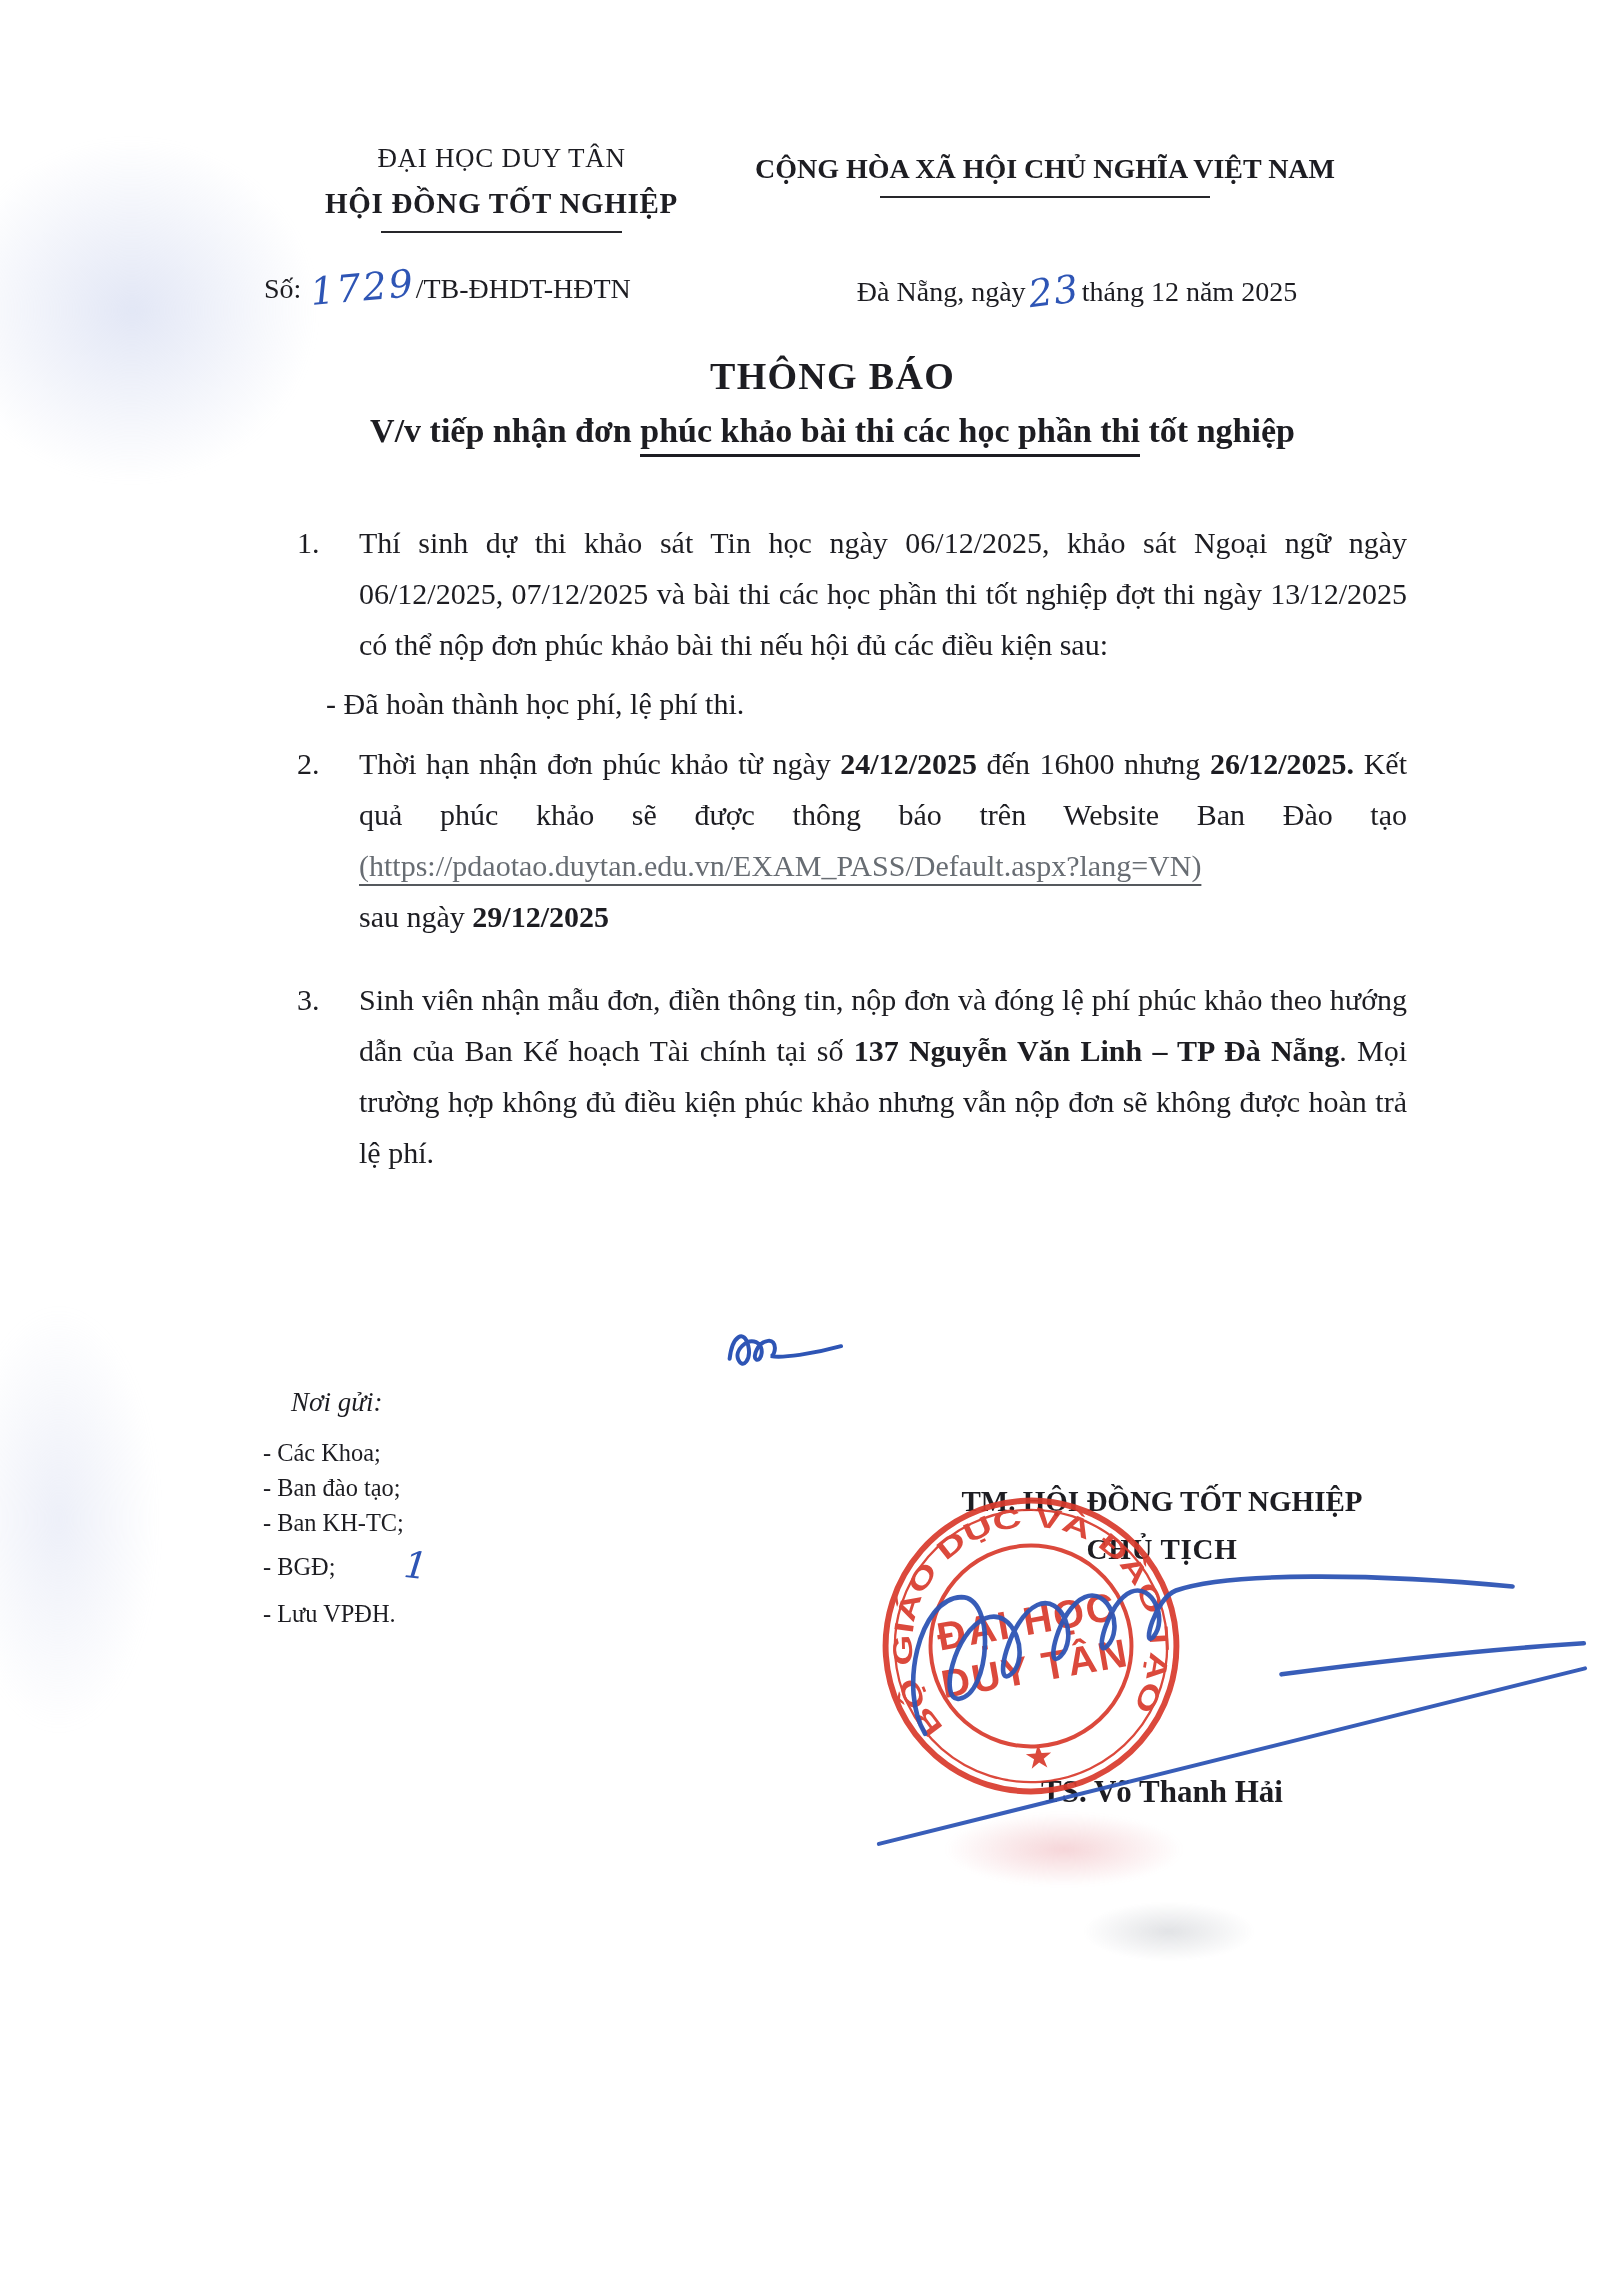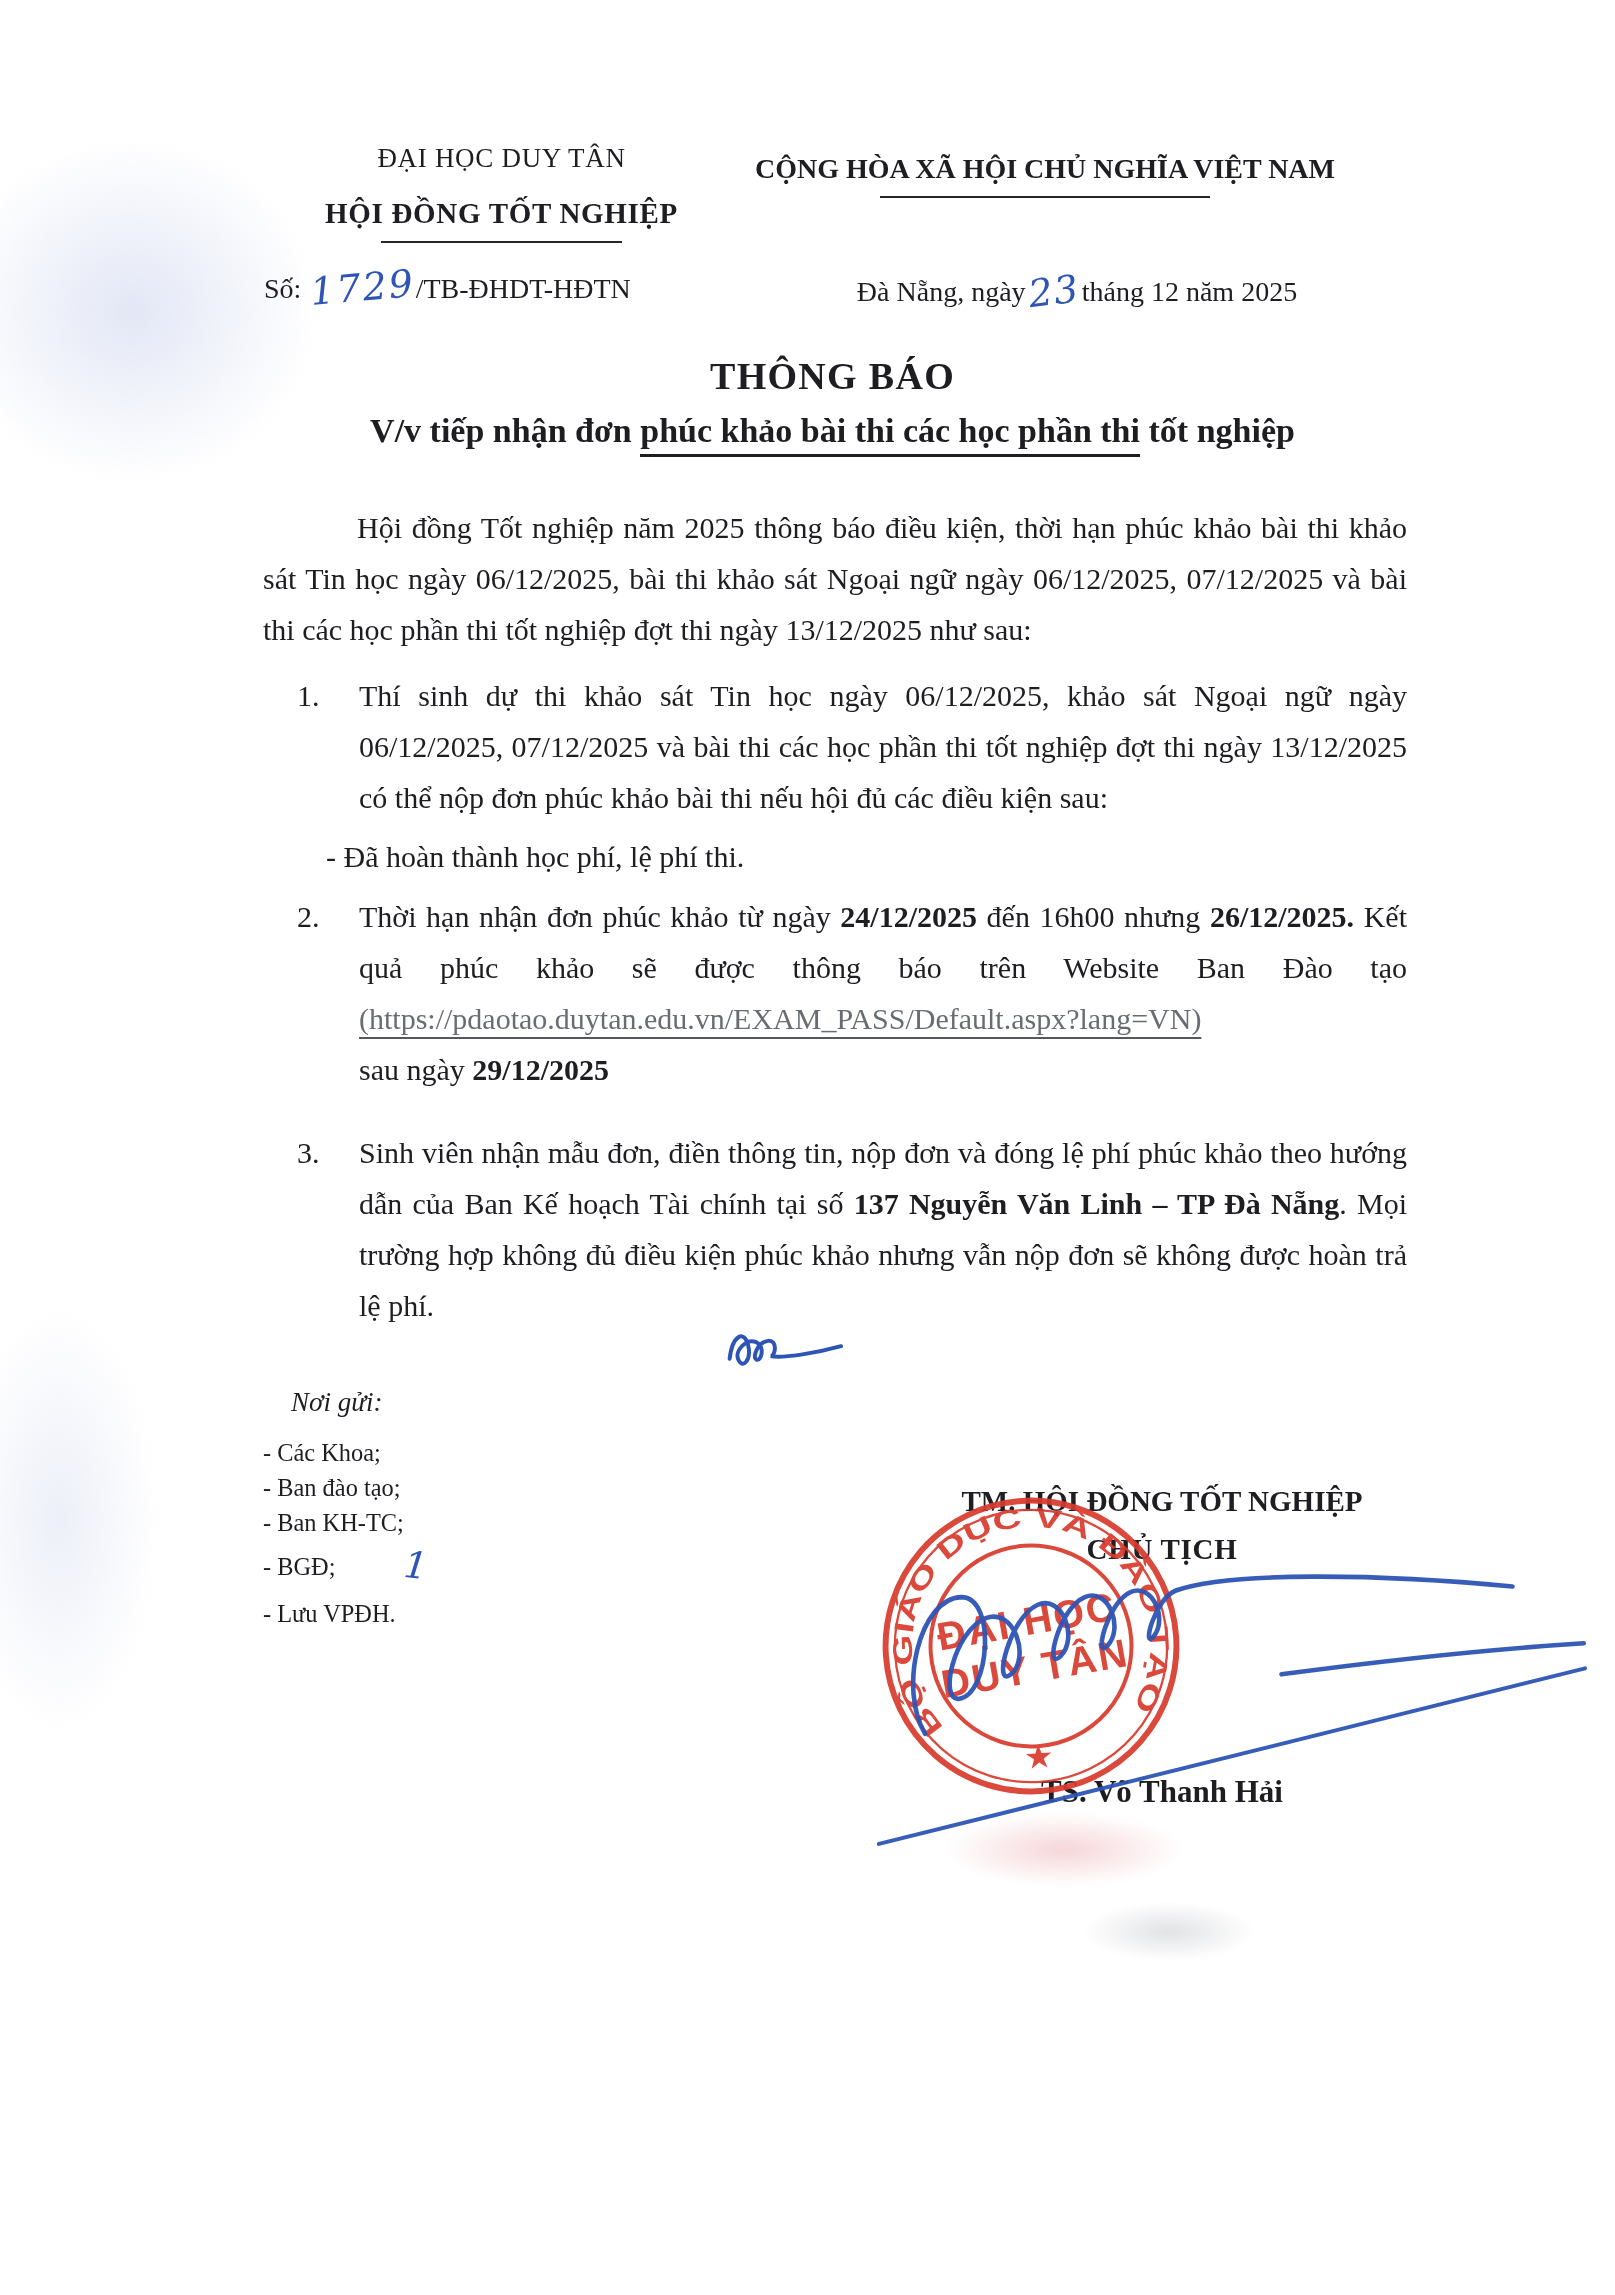--- a/index.html
+++ b/index.html
@@ -20,21 +20,21 @@
   .smudge-gray{left:1083px; top:1902px; width:172px; height:59px;
     background:radial-gradient(closest-side, rgba(120,126,138,.22), rgba(120,126,138,0)); filter:blur(1.3px);}
 
   .abs{position:absolute;}
   .center{text-align:center;}
   .b{font-weight:bold;}
 
   
   .hdr-left{left:277px; top:143px; width:449px;}
   .hdr-left .l1{font-size:27px; letter-spacing:0.7px;}
-  .hdr-left .l2{font-size:29px; font-weight:bold; margin-top:23px; letter-spacing:0.7px;}
+  .hdr-left .l2{font-size:29px; font-weight:bold; margin-top:13px; letter-spacing:0.7px;}
   .hdr-right{left:728px; top:145px; width:634px;margin-top:8px;}
   .hdr-right .l1{font-size:28px; font-weight:bold;}
   .hdr-right .l2{font-size:30px; font-weight:bold; margin-top:8px;}
   .rule{height:2.6px; background:#26262a; margin:10.6px auto 0;}
   .rule-left{width:241px;}
   .rule-right{width:330px;}
 
   .ref-row{left:264px; top:263px; width:489px; font-size:28px; white-space:nowrap;}
   .date-row{left:760px; top:266px; width:634px; font-size:28px; text-align:center; white-space:nowrap;}
 
@@ -98,21 +98,20 @@
   <div class="abs date-row">
     <span>Đà Nẵng, ngày</span><span class="hand hand-day">23</span><span>tháng 12 năm 2025</span>
   </div>
 
   <div class="abs title center">THÔNG BÁO</div>
   <div class="abs subtitle center">
     <span>V/v tiếp nhận đơn </span><span class="ul">phúc khảo bài thi các học phần thi</span><span> tốt nghiệp</span>
   </div>
 
   <div class="abs body">
-    <p class="intro">Hội đồng Tốt nghiệp năm 2025 thông báo điều kiện, thời hạn phúc khảo bài thi khảo sát Tin học ngày 06/12/2025, bài thi khảo sát Ngoại ngữ ngày 06/12/2025, 07/12/2025 và bài thi các học phần thi tốt nghiệp đợt thi ngày 13/12/2025 như sau:</p>
 
     <div class="oli i1">
       <span class="num">1.</span>
       <span><span>Thí sinh dự thi khảo sát Tin học ngày 06/12/2025, khảo sát Ngoại ngữ ngày 06/12/2025, 07/12/2025 và bài thi các học phần thi tốt nghiệp đợt thi ngày 13/12/2025 có thể nộp đơn phúc khảo bài thi nếu hội đủ các điều kiện sau:</span></span>
     </div>
     <div class="dash">- Đã hoàn thành học phí, lệ phí thi.</div>
 
     <div class="oli i2">
       <span class="num">2.</span>
       <span><span>Thời hạn nhận đơn phúc khảo từ ngày </span><span class="b">24/12/2025</span><span> đến 16h00 nhưng </span><span class="b">26/12/2025.</span><span> Kết quả phúc khảo sẽ được thông báo trên Website Ban Đào tạo </span><span class="url">(https://pdaotao.duytan.edu.vn/EXAM_PASS/Default.aspx?lang=VN)</span><span>      sau ngày </span><span class="b">29/12/2025</span></span>

